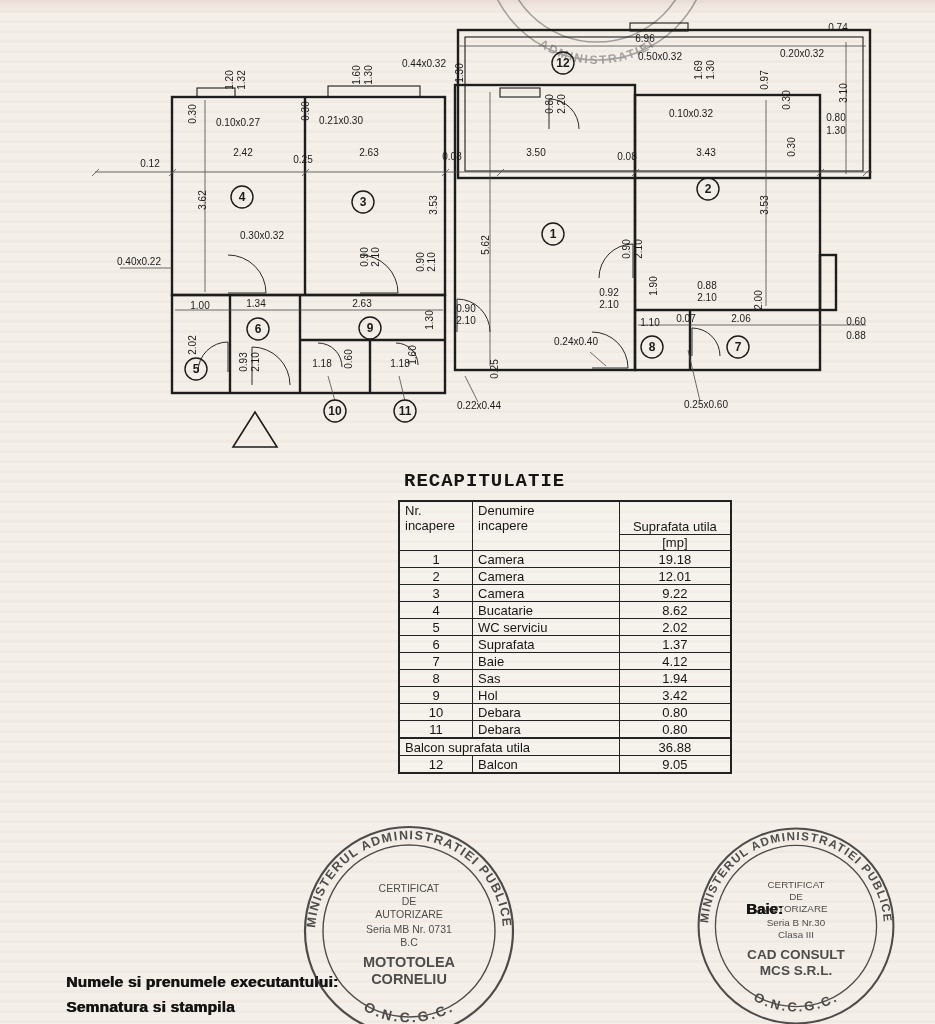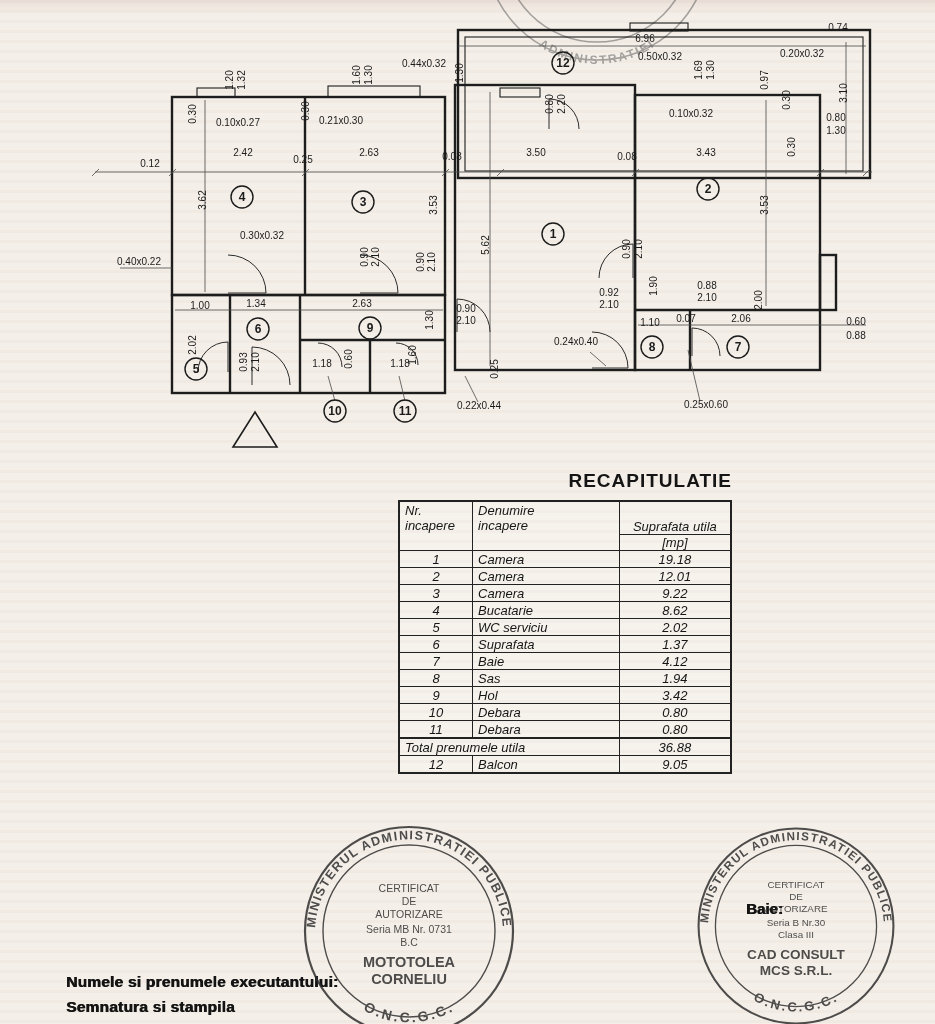--- a/index.html
+++ b/index.html
@@ -19,23 +19,23 @@
   .doors path{stroke:#2b2b2b;stroke-width:1;fill:none;}
   .dims line,.dims path{stroke:#4a4a4a;stroke-width:.8;fill:none;}
   .dim-t{font-family:"Liberation Sans",sans-serif;font-size:10px;fill:#1b1b1b;text-anchor:middle;}
   .room-c{stroke:#1b1b1b;stroke-width:1.4;fill:none;}
   .room-t{font-family:"Liberation Sans",sans-serif;font-size:12px;font-weight:bold;fill:#1b1b1b;text-anchor:middle;}
   .north{fill:none;stroke:#1d1d1d;stroke-width:1.6;}
   .topstamp circle{fill:none;stroke:#555;stroke-width:1.6;}
   .ringt{font-family:"Liberation Sans",sans-serif;font-size:12px;font-weight:bold;letter-spacing:2px;fill:#555;}
   
   .recap{position:absolute;left:398px;top:470px;width:334px;}
-  .recap h2{margin:0 0 8px 6px;text-align:right;font-family:Liberation Sans, sans-serif;
+  .recap h2{margin:0 0 8px 6px;text-align:left;font-family:Liberation Mono, monospace;
             font-size:19px;font-weight:bold;letter-spacing:1px;color:#151515;}
-  .recap table{border-collapse:collapse;width:100%;border:2px solid #222;background:rgba(255,255,255,.18);font-style:italic;}
+  .recap table{border-collapse:collapse;width:100%;border:2px solid #222;background:rgba(255,255,255,.18);}
   .recap th,.recap td{border:1px solid #222;padding:0 5px;height:16px;line-height:15px;
             font-family:"Liberation Sans",sans-serif;font-size:13px;color:#161616;}
   .recap thead th{font-weight:normal;vertical-align:top;text-align:left;height:34px;padding-top:1px;}
   .recap .h2hdr{text-align:center;padding:0;}
   .recap .h2hdr .l1{display:block;border-bottom:1px solid #222;padding:17px 2px 0;}
   .recap .h2hdr .l2{display:block;padding-top:0;}
   .c0{width:64px;text-align:center;}
   .c1{width:148px;text-align:left;}
   .c2{width:108px;text-align:center;}
   .total-row td{border-top:2px solid #222;}
@@ -302,21 +302,21 @@
             <td class="c2">0.80</td>
           </tr>
           <tr>
             <td class="c0">11</td>
             <td class="c1">Debara</td>
             <td class="c2">0.80</td>
           </tr>
         </tbody>
       <tbody id="recap-totals">
         <tr class="total-row">
-          <td colspan="2" class="tl">Total prenumele utila</td>
+          <td colspan="2" class="tl">Balcon suprafata utila</td>
           <td class="c2">36.88</td>
         </tr>
         <tr>
           <td class="c0">12</td>
           <td class="c1">Balcon</td>
           <td class="c2">9.05</td>
         </tr>
       </tbody>
     </table>
   </div>

